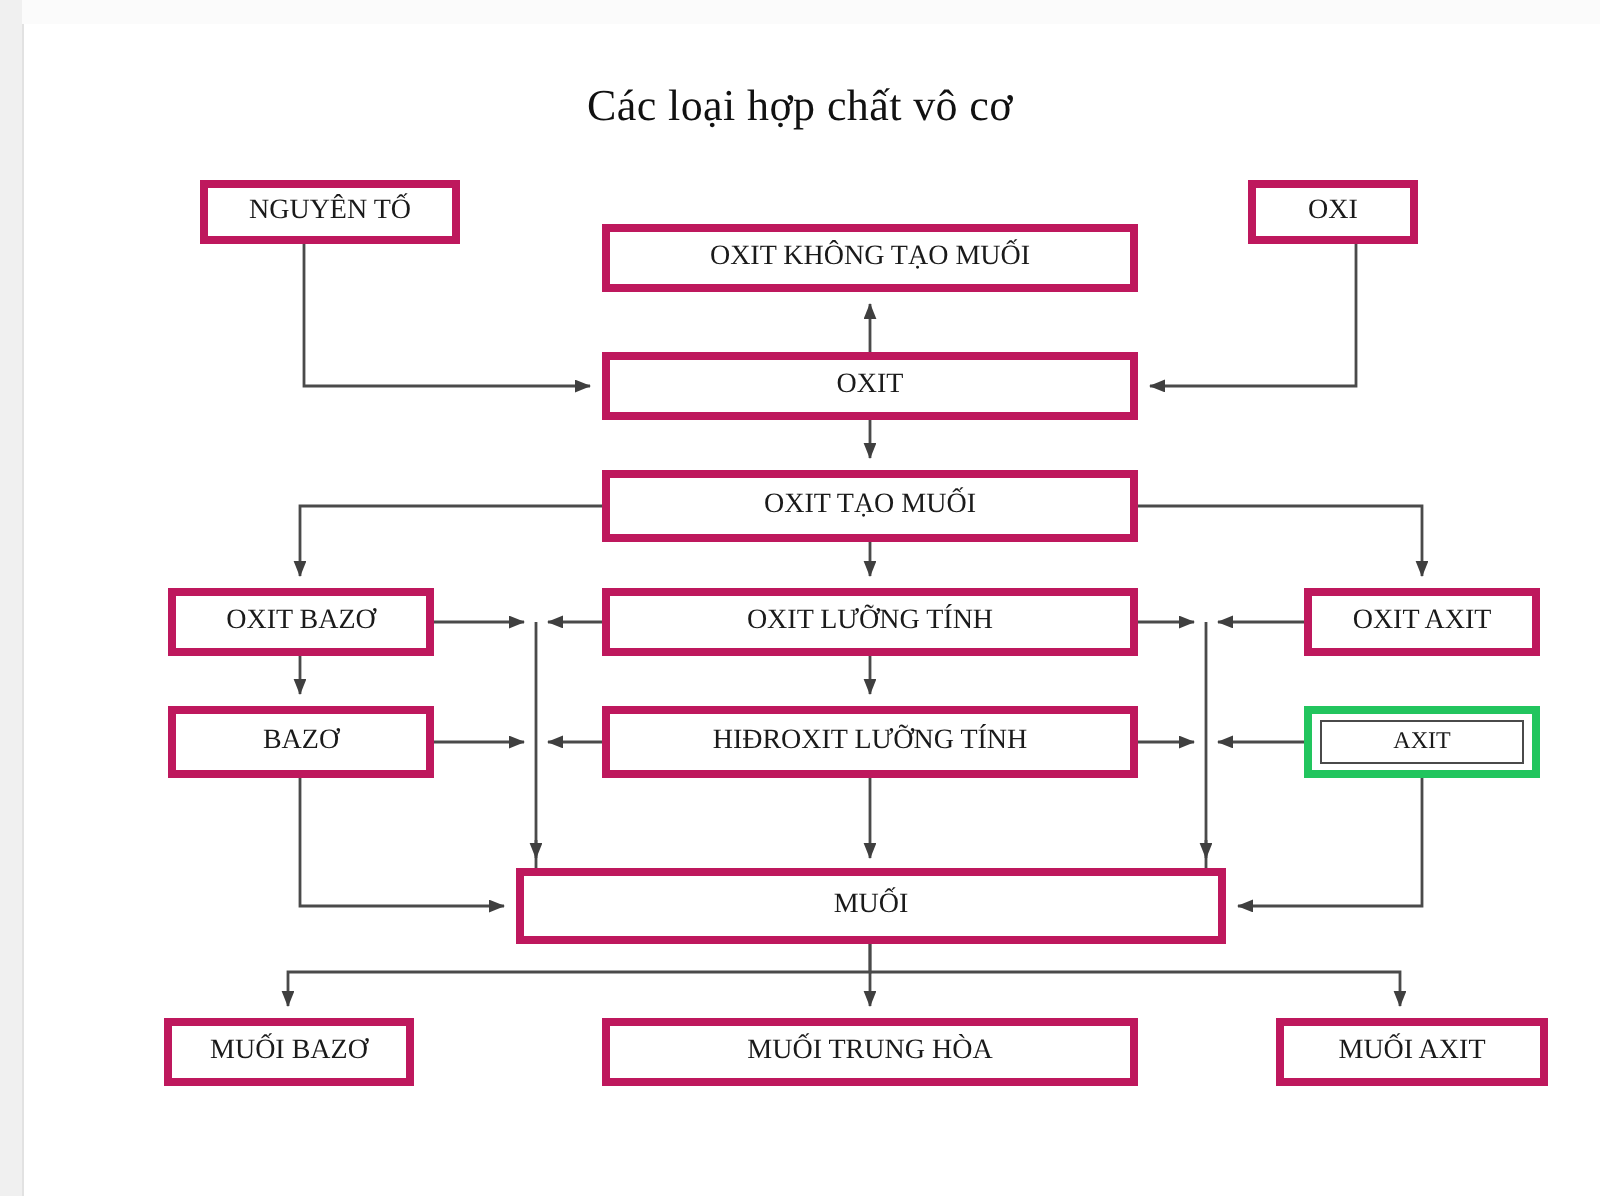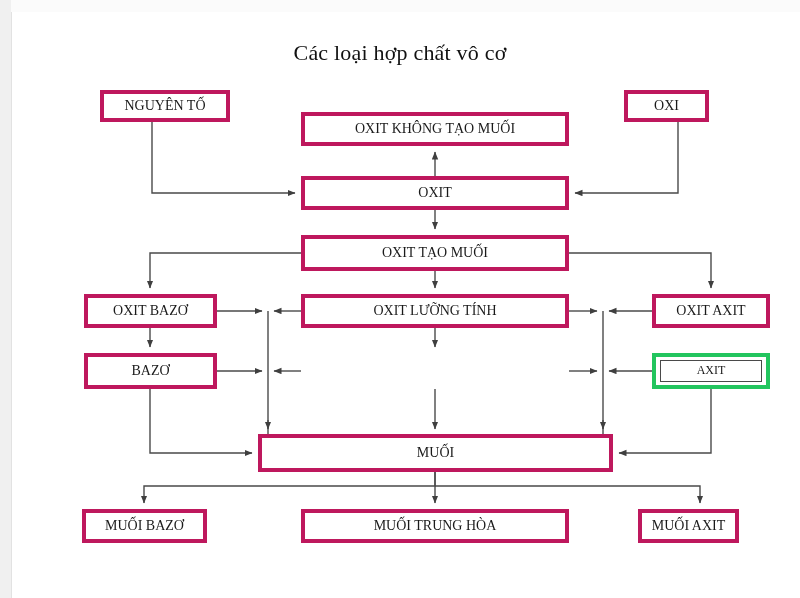--- a/index.html
+++ b/index.html
@@ -174,34 +174,37 @@
   </div>
 
   <div class="node" style="left:652px;top:294px;width:118px;height:34px;">
     <span>OXIT AXIT</span>
   </div>
 
   <div class="node" style="left:84px;top:353px;width:133px;height:36px;">
     <span>BAZƠ</span>
   </div>
 
+  <div class="node" style="left:301px;top:353px;width:268px;height:36px;">
+    <span>HIĐROXIT LƯỠNG TÍNH</span>
+  </div>
 
   <div class="node inner-ring" style="left:652px;top:353px;width:118px;height:36px;">
     <span class="inner-box">AXIT</span>
   </div>
 
   <div class="node" style="left:258px;top:434px;width:355px;height:38px;">
     <span>MUỐI</span>
   </div>
 
   <div class="node" style="left:82px;top:509px;width:125px;height:34px;">
     <span>MUỐI BAZƠ</span>
   </div>
 
   <div class="node" style="left:301px;top:509px;width:268px;height:34px;">
     <span>MUỐI TRUNG HÒA</span>
   </div>
 
-  <div class="node" style="left:638px;top:509px;width:101px;height:34px;">
+  <div class="node" style="left:638px;top:509px;width:136px;height:34px;">
     <span>MUỐI  AXIT</span>
   </div>
 
 </div>
 
 </body></html>

